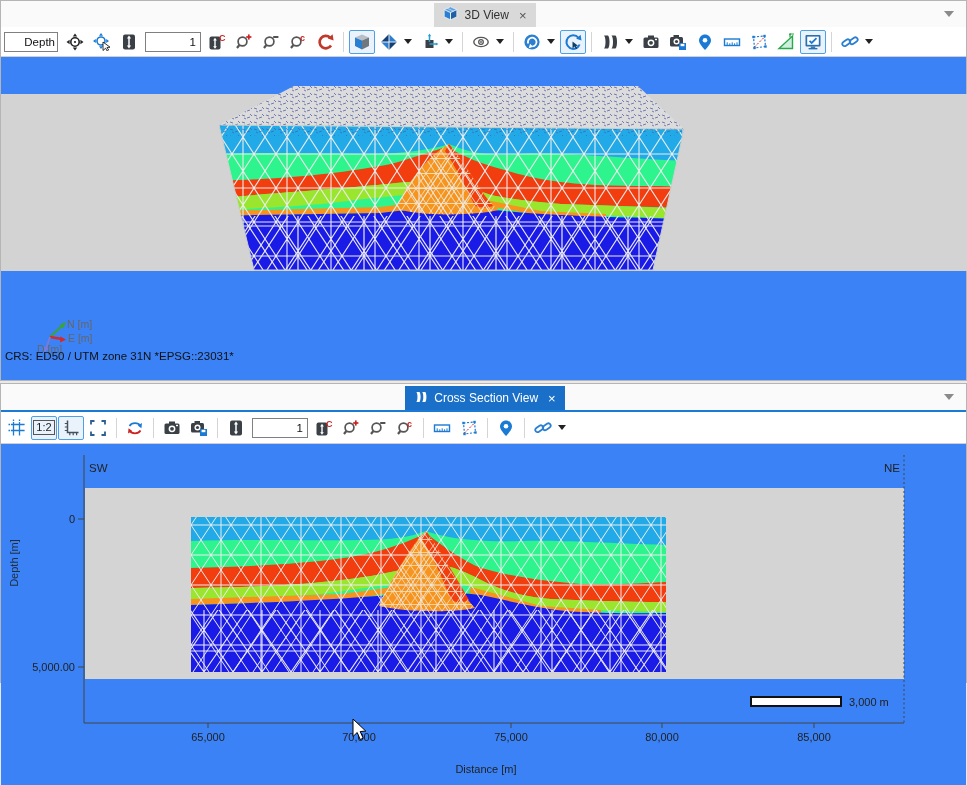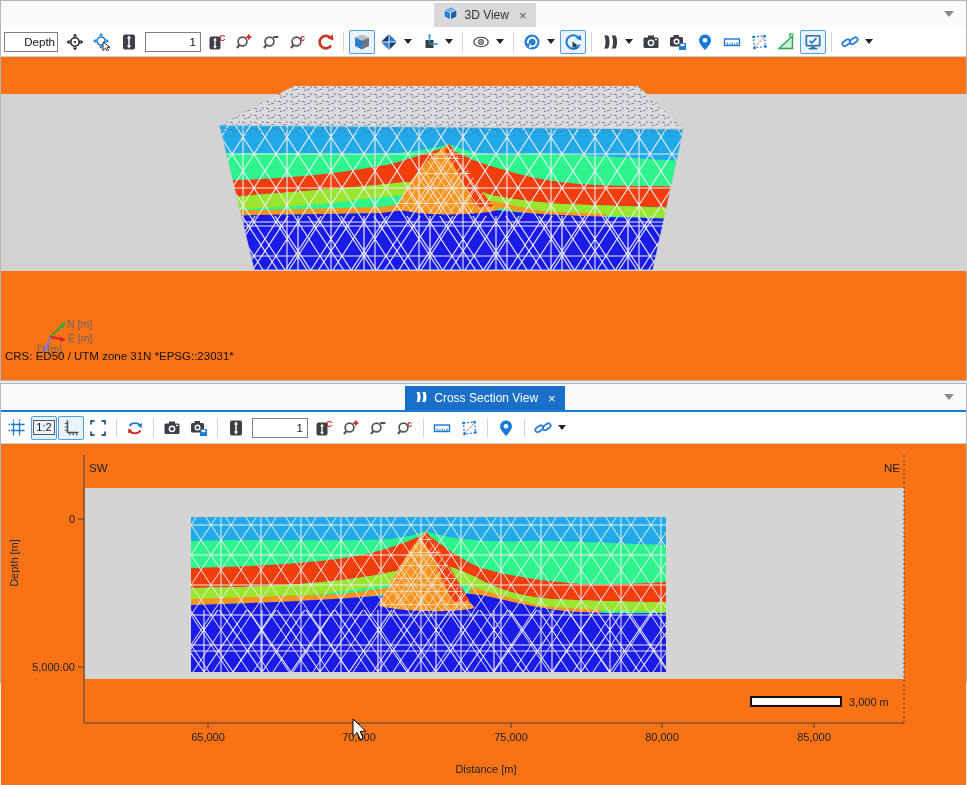--- a/index.html
+++ b/index.html
@@ -32,21 +32,21 @@
   .btn.on { border:1px solid #4f9ee8; background:#eaf3fc; }
   .btn svg { display:block; }
   .sep { width:1px; height:20px; background:#d5d5d5; margin:0 4px; }
   .caret { width:0; height:0; border-left:4px solid transparent; border-right:4px solid transparent;
            border-top:5px solid #222; margin:0 4px 0 1px; }
   .combo { width:54px; height:20px; border:1px solid #808080; background:#fff; font-size:11.5px;
            color:#111; display:flex; align-items:center; justify-content:flex-end; padding-right:2px; margin-right:3px;}
   .num { width:56px; height:20px; border:1px solid #808080; font-size:11.5px; text-align:right;
          padding-right:4px; color:#111; font-family:"Liberation Sans", sans-serif; margin:0 2px; }
 
-  .viewport { position:relative; width:100%; background:#f97316; }
+  .viewport { position:relative; width:100%; background:#3b82f6; }
   #vp3d { height:323px; }
   #vpcs { height:341px; }
   .viewport svg.scene { position:absolute; left:0; top:0; }
   text { font-family:"Liberation Sans", sans-serif; }
 </style>
 </head>
 <body>
 
 <div class="win" id="win-3d">
   <div class="tabbar">

